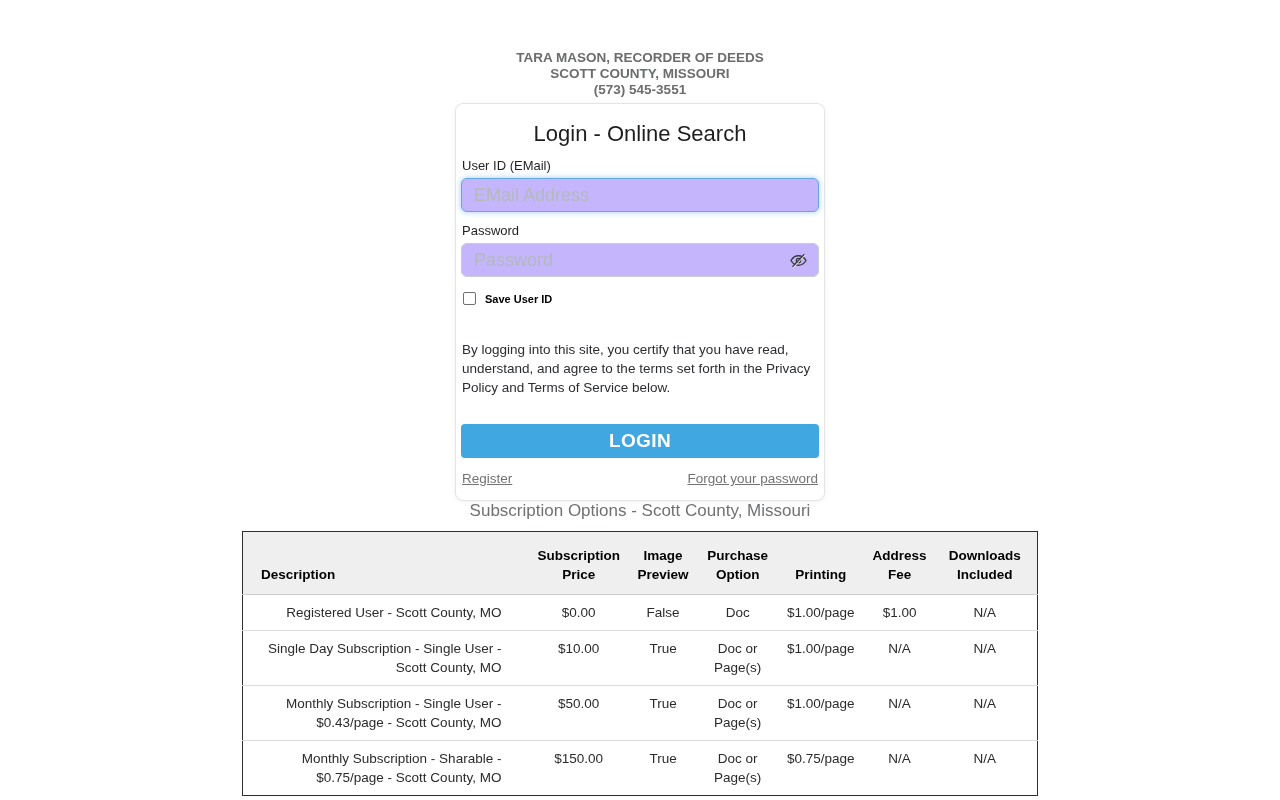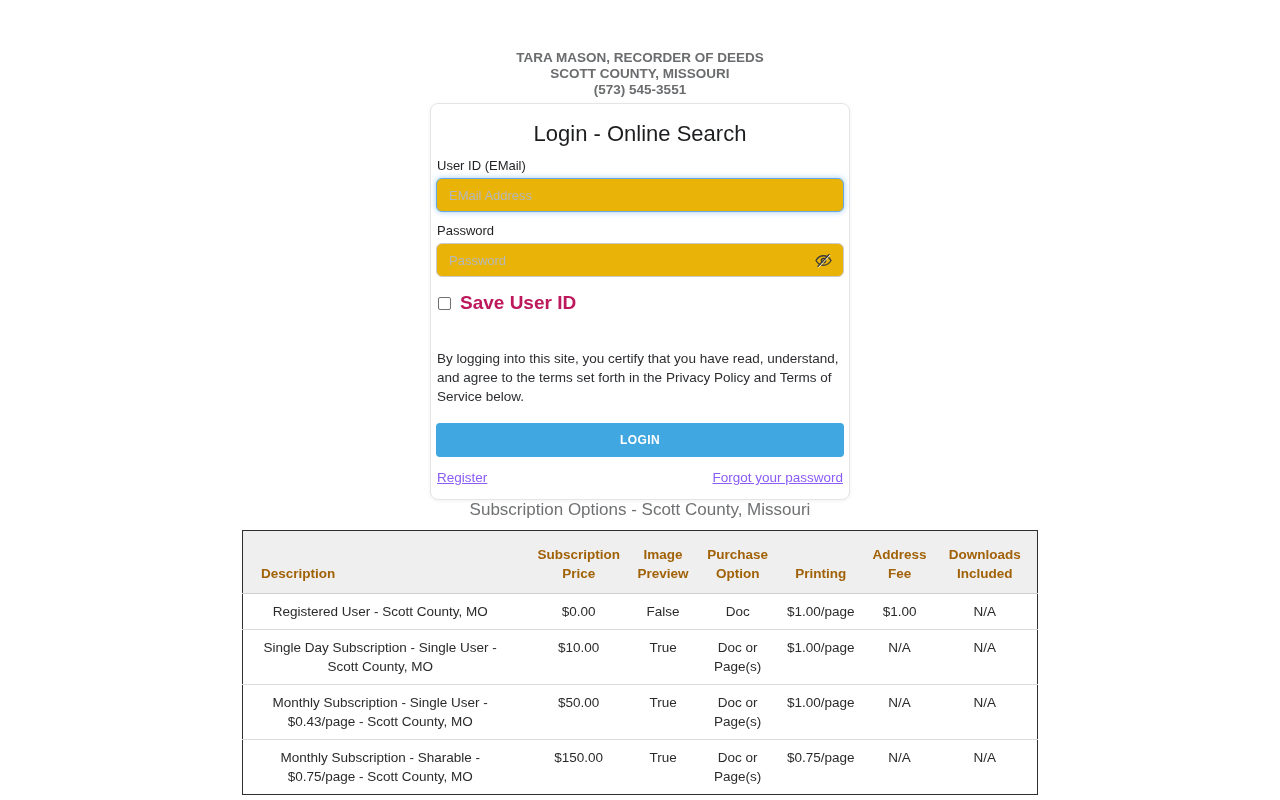--- a/index.html
+++ b/index.html
@@ -23,21 +23,21 @@
     margin-top:14px;
     text-align:center;
     font-size:13.5px;
     font-weight:700;
     line-height:16px;
     color:#6a6c6e;
   }
 
   
   .login-card {
-    width:420px;
+    width:370px;
     margin:5px auto 0;
     background:#fff;
     border:1px solid #e5e5e5;
     border-radius:8px;
     box-shadow:0 1px 4px rgba(0,0,0,.06);
     padding:15px 5px 14px;
   }
   .login-title {
     text-align:center;
     font-size:22px;
@@ -52,24 +52,24 @@
     margin:0 0 5px 1px;
   }
   .field-group { margin-top:11px; }
   .text-input {
     display:block;
     width:100%;
     height:34px;
     border:1px solid #c9ccce;
     border-radius:6px;
     padding:0 12px;
-    font-size:13px;
+    font-size:18px;
     font-family:"Liberation Sans", sans-serif;
     color:#333;
-    background:#eab308;
+    background:#c4b5fd;
   }
   .text-input::placeholder { color:#b4b9bd; opacity:1; }
   .text-input.focused {
     border-color:#64a9e6;
     box-shadow:0 0 5px 1px rgba(96,168,230,.45);
     outline:none;
   }
   .password-wrap { position:relative; }
   .password-wrap .text-input { padding-right:40px; }
   .eye-toggle {
@@ -85,54 +85,54 @@
   }
   .checkbox-box {
     width:13px; height:13px;
     border:1px solid #707070;
     border-radius:2px;
     background:#fff;
     display:inline-block;
   }
   .checkbox-label {
     margin-left:9px;
-    font-size:19px;
-    font-weight:700;
-    color:#be185d;
+    font-size:11px;
+    font-weight:700;
+    color:#000000;
   }
   .terms {
     margin-top:35px;
     font-size:13.5px;
     line-height:19px;
     color:#2b2d30;
     padding:0 1px;
   }
   .login-btn {
     display:block;
     width:100%;
     height:34px;
-    margin-top:17px;
+    margin-top:27px;
     background:#41a7e0;
     border:none;
     border-radius:4px;
     color:#ffffff;
     font-weight:700;
-    font-size:12px;
+    font-size:19px;
     letter-spacing:.4px;
     font-family:"Liberation Sans", sans-serif;
     cursor:pointer;
   }
   .links-row {
     display:flex;
     justify-content:space-between;
     margin-top:13px;
     padding:0 1px;
   }
   .links-row a {
-    color:#8b5cf6;
+    color:#737373;
     font-size:13.5px;
     text-decoration:underline;
     cursor:pointer;
   }
 
   
   .sub-heading {
     text-align:center;
     font-size:17px;
     font-weight:400;
@@ -145,41 +145,41 @@
   table.sub-table {
     width:100%;
     border-collapse:collapse;
     border:1px solid #2e2e2e;
     font-size:13.5px;
     color:#2b2b2b;
   }
   table.sub-table thead th {
     background:#efefef;
     font-weight:700;
-    color:#a16207;
+    color:#000000;
     text-align:center;
     vertical-align:bottom;
     padding:14px 6px 10px;
     line-height:19px;
     border-bottom:1px solid #cfcfcf;
   }
   table.sub-table thead th.col-desc {
     text-align:left;
     padding-left:18px;
   }
   table.sub-table tbody td {
     text-align:center;
     vertical-align:top;
     padding:8px 6px;
     line-height:19px;
     background:#fff;
   }
   table.sub-table tbody tr + tr td { border-top:1px solid #dcdcdc; }
   table.sub-table tbody td.col-desc {
-    text-align:center;
+    text-align:right;
     padding-left:16px;
     padding-right:30px;
   }
 </style>
 </head>
 <body>
 
 <div class="page">
 
   <div class="subheader">

